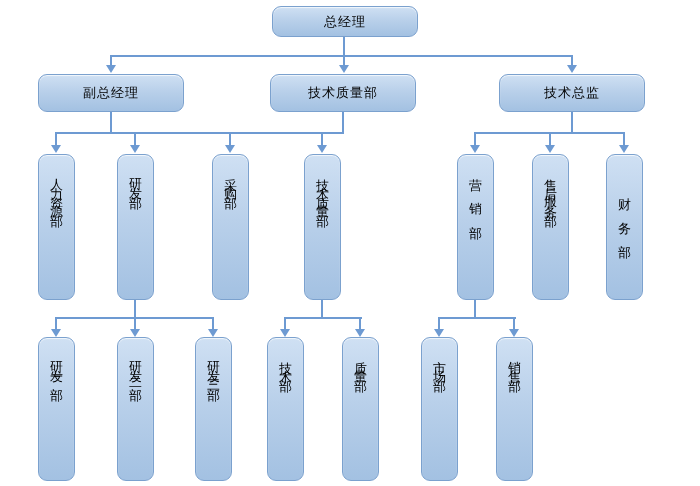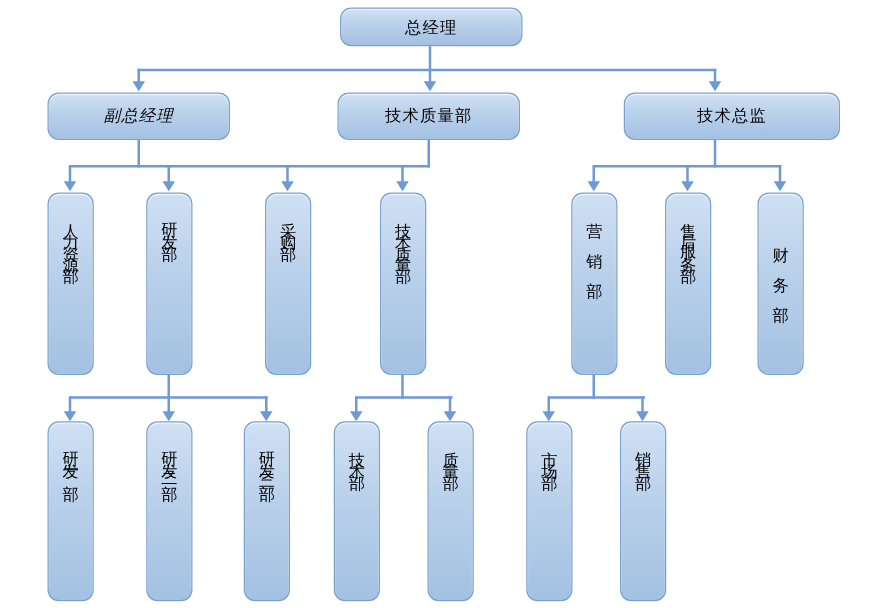--- a/index.html
+++ b/index.html
@@ -35,27 +35,27 @@
 
   <div class="ln" style="left:343px;top:37px;width:2px;height:20px;"></div>
   <div class="ln" style="left:110px;top:55px;width:463px;height:2px;"></div>
   <div class="ln" style="left:110px;top:55px;width:2px;height:11px;"></div>
   <div class="ah" style="left:106px;top:65px;"></div>
   <div class="ln" style="left:343px;top:55px;width:2px;height:11px;"></div>
   <div class="ah" style="left:339px;top:65px;"></div>
   <div class="ln" style="left:571px;top:55px;width:2px;height:11px;"></div>
   <div class="ah" style="left:567px;top:65px;"></div>
 
-  <div class="box hbox" style="left:38px;top:74px;width:146px;height:38px;font-style:italic;">
+  <div class="box hbox" style="left:38px;top:74px;width:146px;height:38px;">
     <span>副总经理</span>
   </div>
   <div class="box hbox" style="left:270px;top:74px;width:146px;height:38px;">
     <span>技术质量部</span>
   </div>
-  <div class="box hbox" style="left:499px;top:74px;width:173px;height:38px;">
+  <div class="box hbox" style="left:499px;top:74px;width:146px;height:38px;">
     <span>技术总监</span>
   </div>
 
   <div class="ln" style="left:110px;top:112px;width:2px;height:22px;"></div>
   <div class="ln" style="left:342px;top:112px;width:2px;height:22px;"></div>
   <div class="ln" style="left:56px;top:132px;width:288px;height:2px;"></div>
   <div class="ln" style="left:55px;top:132px;width:2px;height:14px;"></div>
   <div class="ah" style="left:51px;top:145px;"></div>
   <div class="ln" style="left:134px;top:132px;width:2px;height:14px;"></div>
   <div class="ah" style="left:130px;top:145px;"></div>

